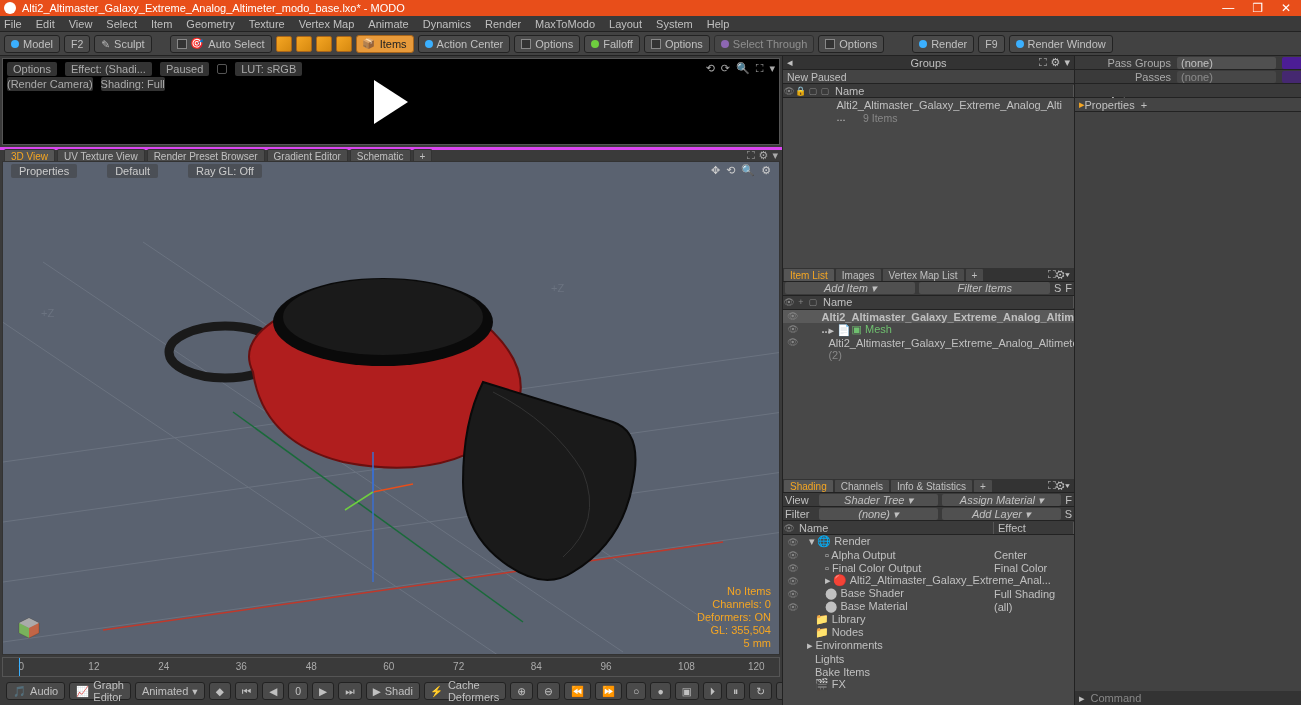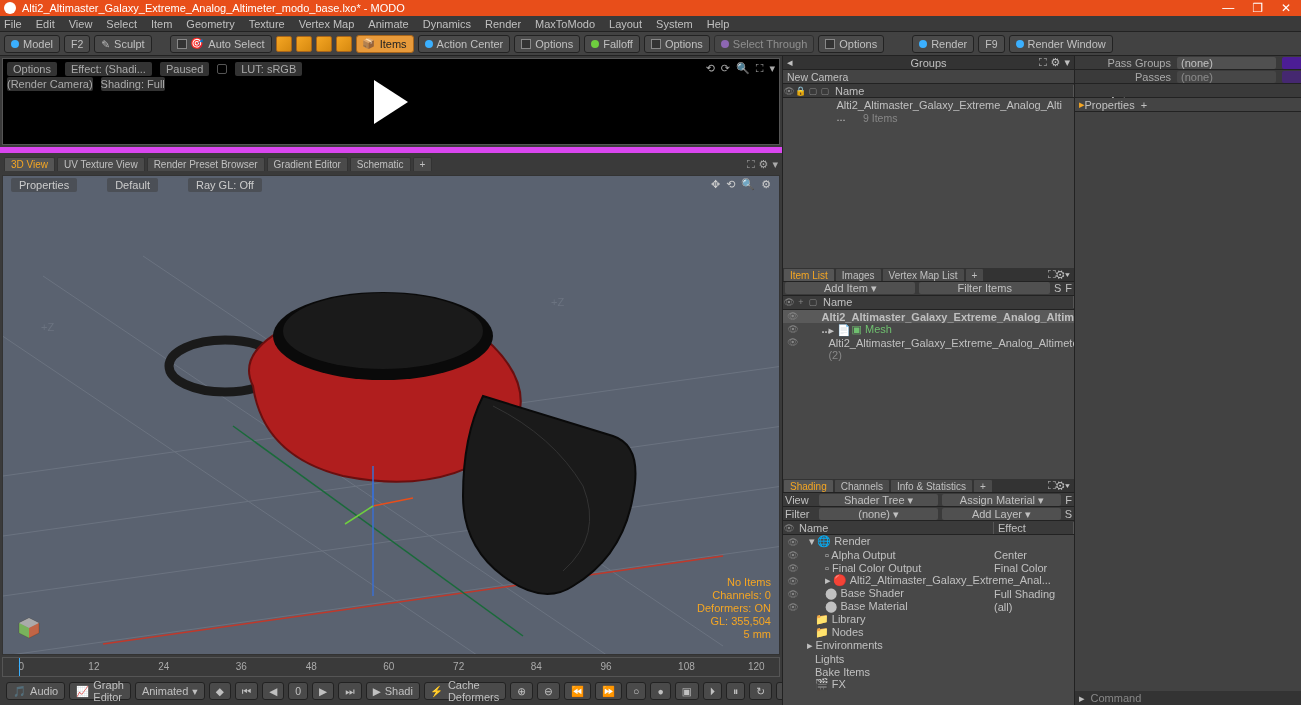--- a/index.html
+++ b/index.html
@@ -20,50 +20,50 @@
 .iconcube { width: 16px; height: 16px; background: linear-gradient(135deg,#f5a623,#d68910); border: 1px solid #a8651a; border-radius: 2px; }
 .main { flex: 1; display: flex; }
 .leftcol { width: 782px; display: flex; flex-direction: column; }
 .preview { background: #000; height: 87px; border: 1px solid #555; margin: 2px; position: relative; }
 .preview .optrow { position: absolute; top: 3px; left: 4px; display: flex; gap: 8px; color: #aaa; align-items: center; font-size: 10.5px; }
 .preview .optrow span { background: #333; padding: 1px 6px; border-radius: 2px; }
 .preview .optrow2 { position: absolute; top: 18px; left: 4px; display: flex; gap: 8px; color: #aaa; font-size: 10.5px; }
 .preview .optrow2 span { background: #333; padding: 1px 0; border-radius: 2px; }
 .preview .playicon { position: absolute; left: 50%; top: 50%; transform: translate(-50%,-50%); width: 0; height: 0; border-left: 34px solid #fff; border-top: 22px solid transparent; border-bottom: 22px solid transparent; }
 .preview .vicons { position: absolute; top: 3px; right: 4px; display: flex; gap: 6px; color: #aaa; font-size: 11px; }
-.tabsrow { height: 28px; background: #3a3a3a; display: flex; align-items: center; padding: 0 4px; gap: 2px; border-top: 6px solid #d946ef; }
+.tabsrow { height: 14px; background: #3a3a3a; display: flex; align-items: center; padding: 0 4px; gap: 2px; border-top: 3px solid #d946ef; }
 .tab { padding: 1px 6px; background: #4a4a4a; border-radius: 2px 2px 0 0; font-size: 10px; border: 1px solid #333; border-bottom: none; }
 .tab.active { background: #555; color: #f5a623; }
 .tabsrow .ricons { margin-left: auto; display: flex; gap: 4px; color: #aaa; }
 .viewport { flex: 1; background: #5a6270; margin: 0 2px; position: relative; border: 1px solid #333; overflow: hidden; }
 .vpheader { position: absolute; top: 2px; left: 8px; display: flex; gap: 30px; color: #ccc; font-size: 10.5px; }
 .vpheader span { background: rgba(60,60,60,.5); padding: 1px 8px; border-radius: 2px; }
 .vpiconsr { position: absolute; top: 2px; right: 8px; display: flex; gap: 6px; color: #ccc; }
-.vpinfo { position: absolute; bottom: 13px; right: 8px; text-align: right; color: #f5a623; font-size: 10.5px; line-height: 13px; }
+.vpinfo { position: absolute; bottom: 4px; right: 8px; text-align: right; color: #f5a623; font-size: 10.5px; line-height: 13px; }
 .vpcube { position: absolute; bottom: 14px; left: 14px; width: 24px; height: 24px; }
 .timeline { height: 20px; background: #3a3a3a; margin: 2px; border: 1px solid #555; display: flex; align-items: center; position: relative; }
 .timeline .tick { position: absolute; top: 3px; font-size: 10px; color: #aaa; }
 .timebar { height: 24px; background: #3a3a3a; margin: 0 2px 2px 2px; display: flex; align-items: center; gap: 4px; padding: 0 4px; }
 .rpanel { flex: 1; display: flex; flex-direction: column; background: #3a3a3a; border-left: 1px solid #222; }
 .rsplit { display: flex; height: 100%; }
 .rcol1 { width: 292px; display: flex; flex-direction: column; border-right: 1px solid #222; }
 .rcol2 { flex: 1; display: flex; flex-direction: column; }
 .panelhead { height: 14px; background: #333; display: flex; align-items: center; justify-content: center; font-size: 10px; border-bottom: 1px solid #222; position: relative; }
 .panelhead .picons { position: absolute; right: 4px; display: flex; gap: 4px; }
 .subhead { height: 14px; background: #444; display: flex; align-items: center; padding: 0 4px; font-size: 10.5px; border-bottom: 1px solid #222; }
 .listhead { height: 14px; background: #3a3a3a; display: flex; align-items: center; font-size: 10.5px; border-bottom: 1px solid #222; }
 .listhead .col { padding: 0 4px; border-right: 1px solid #555; }
 .listbody { flex: 1; background: #484848; overflow: hidden; }
 .listrow { height: 13px; display: flex; align-items: center; padding-left: 4px; font-size: 10.5px; }
 .listrow.sel { background: #5a5a5a; }
 .eyecol { width: 12px; text-align: center; color: #888; font-size: 9px; }
 .paneltabs { height: 14px; display: flex; background: #333; border-bottom: 1px solid #222; }
 .paneltabs .tab { font-size: 10px; }
 .filterrow { height: 14px; display: flex; align-items: center; background: #3a3a3a; padding: 0 2px; gap: 4px; font-size: 10.5px; border-bottom: 1px solid #222; }
-.filterrow .fld { flex: 1; background: #505050; height: 12px; border-radius: 2px; text-align: center; }
+.filterrow .fld { flex: 1; background: #505050; height: 12px; border-radius: 2px; text-align: center; font-style: italic; }
 .proprow { height: 14px; display: flex; align-items: center; padding: 0 6px; gap: 6px; font-size: 10.5px; border-bottom: 1px solid #222; }
 .proprow .lbl { width: 90px; text-align: right; color: #aaa; }
 .proprow .fld { flex: 1; background: #505050; height: 12px; border-radius: 2px; padding: 0 4px; }
 .proprow .btn { background: #4c1d95; padding: 0 25px; border-radius: 2px; }
 .actbtn { display: inline-flex; align-items: center; gap: 3px; background: #505050; padding: 1px 22px; border-radius: 2px; height: 14px; margin-top: 32px; }
 .actbtn.g::before { content: ""; width: 9px; height: 9px; background: #6fcf3f; border-radius: 50%; }
 .actbtn.b::before { content: ""; width: 9px; height: 9px; background: #3bb0ff; border-radius: 50%; }
 .actbtn.r::before { content: ""; width: 9px; height: 9px; background: #e84e1a; border-radius: 50%; }
 .cmdline { height: 14px; background: #333; display: flex; align-items: center; padding: 0 4px; gap: 6px; }
 svg { display: block; }
@@ -298,21 +298,21 @@
 
         <div class="panelhead">
           <span style="position:absolute;left:4px">◂</span>
           <span>Groups</span>
           <span class="picons">
               <span>⛶</span>
               <span>⚙</span>
               <span>▾</span>
             </span>
         </div>
-        <div class="subhead">New Camera</div>
+        <div class="subhead">New Paused</div>
         <div class="listhead">
           <span class="eyecol">👁</span>
           <span class="eyecol">🔒</span>
           <span class="eyecol">▢</span>
           <span class="eyecol">▢</span>
           <span class="col" style="flex:1">Name</span>
         </div>
         <div class="listbody" style="height:110px">
           <div class="listrow">
             <span class="eyecol"></span>

